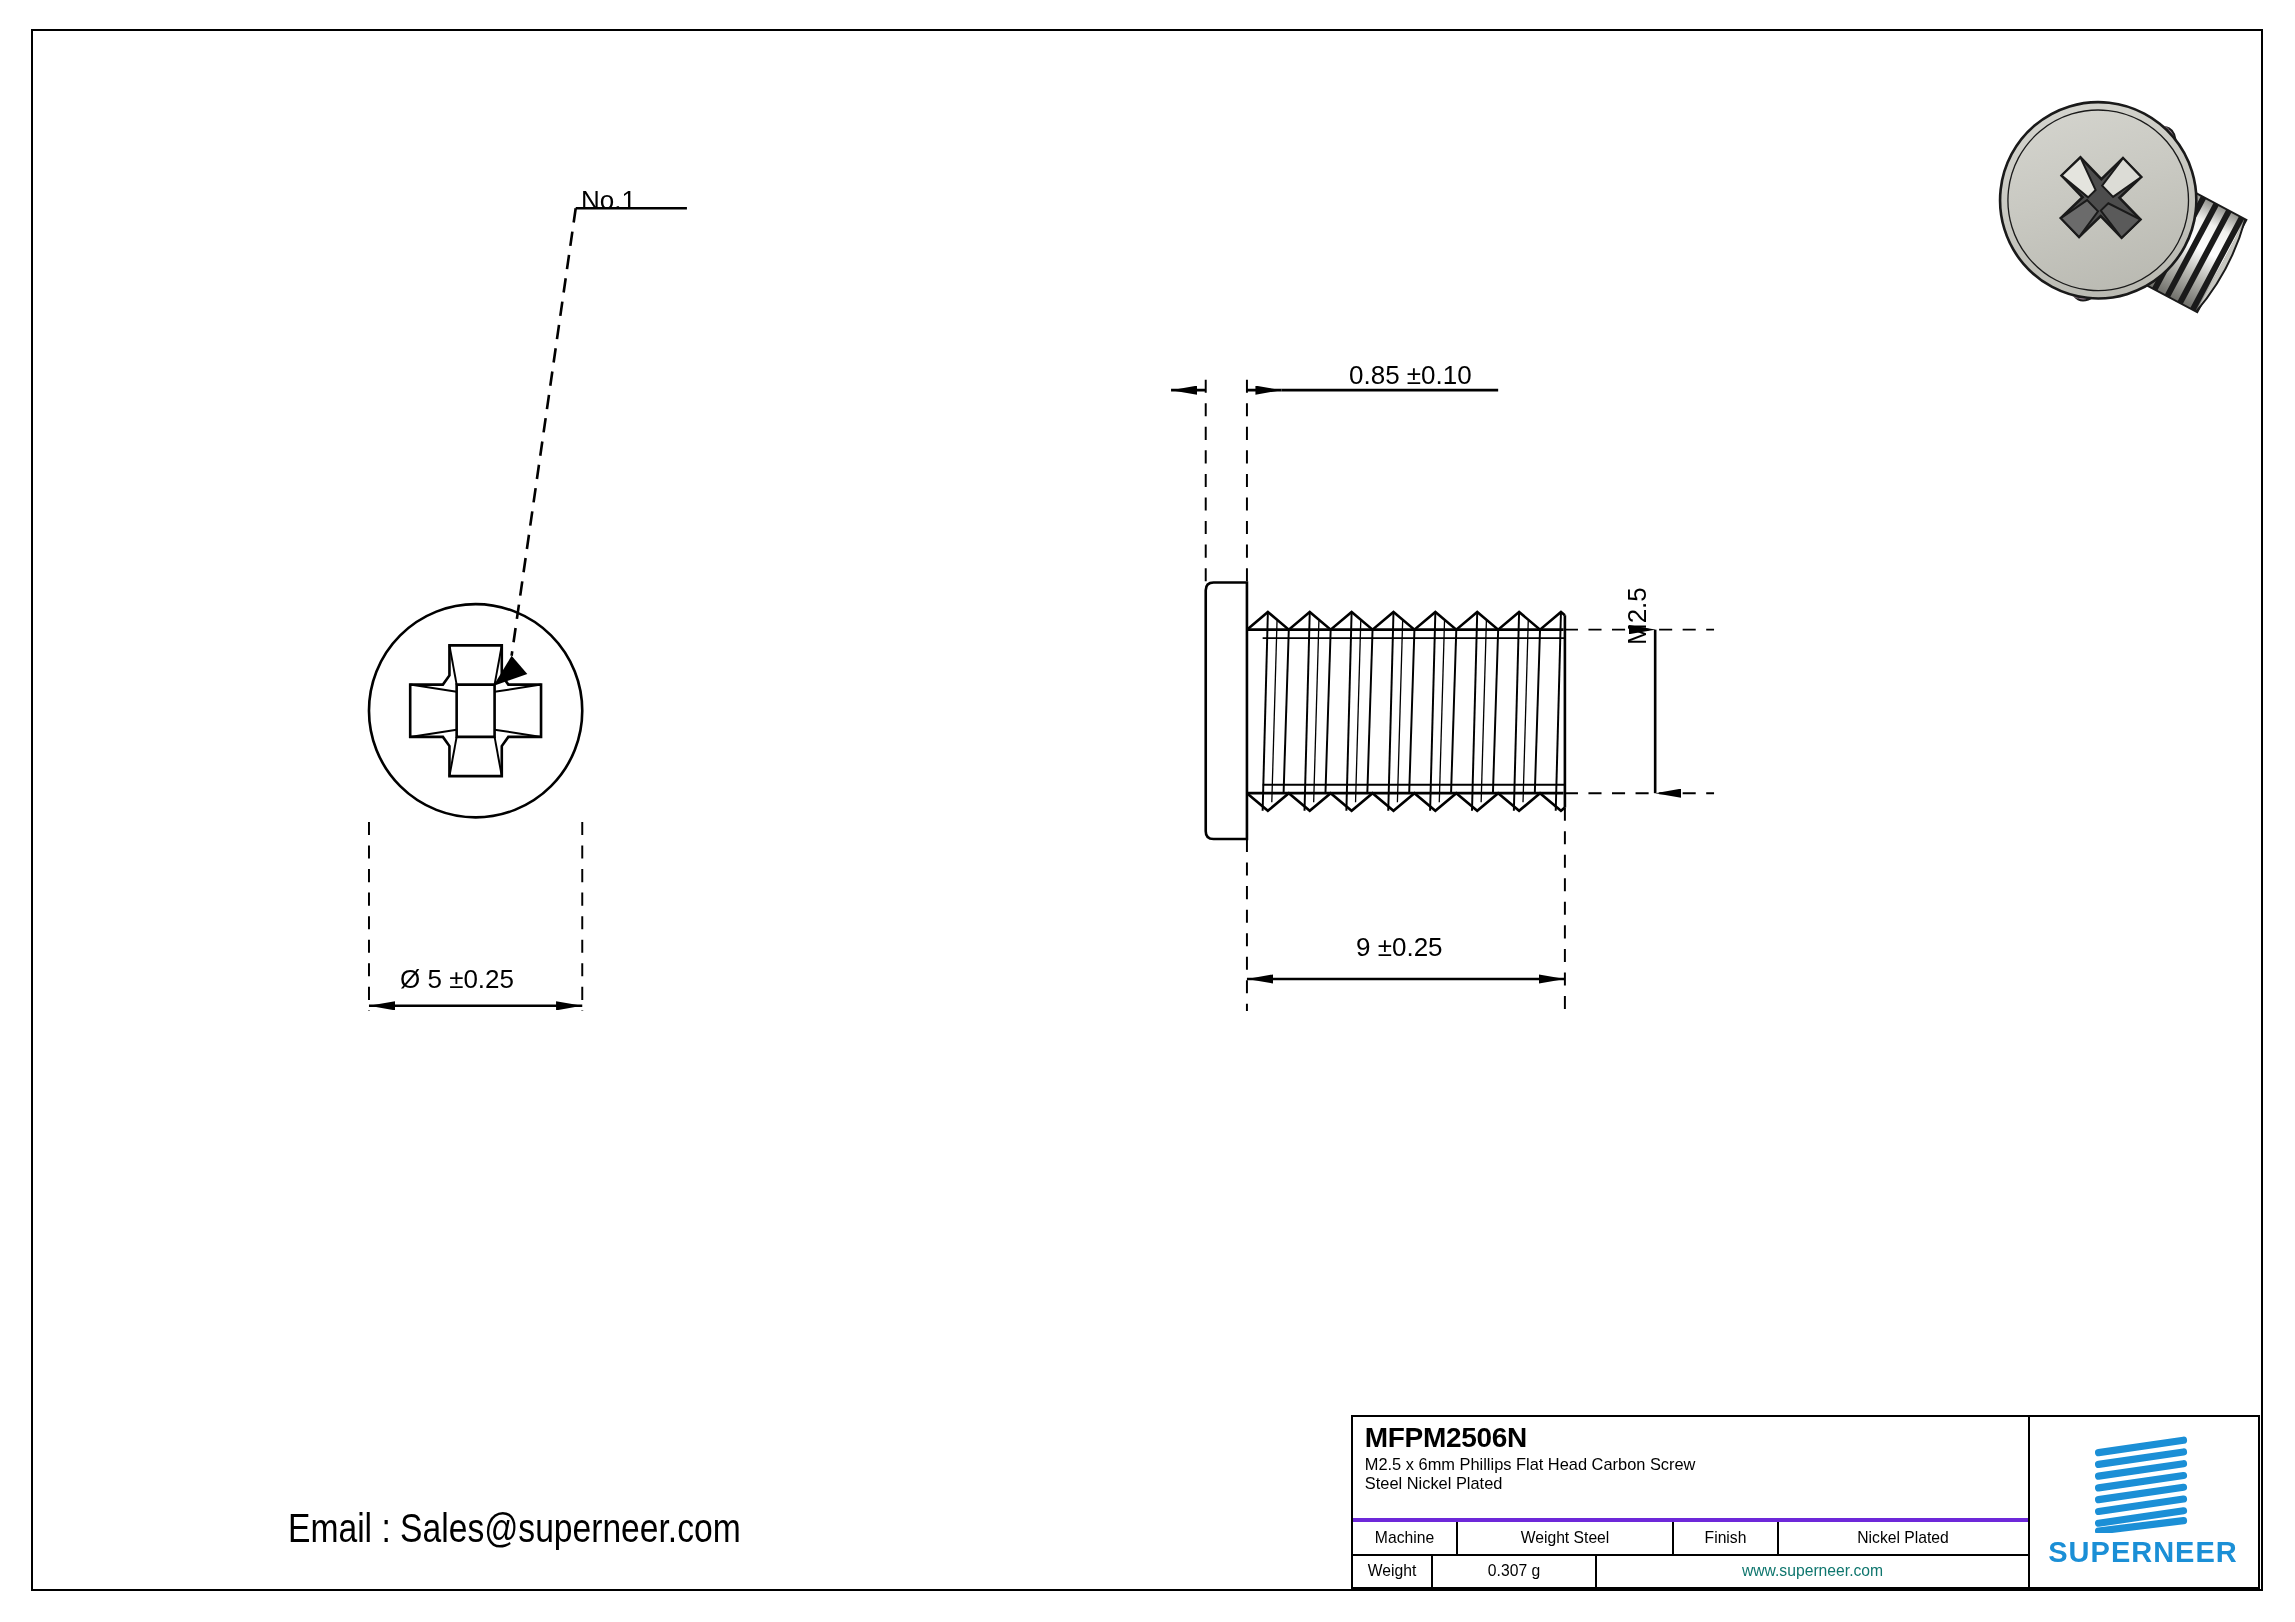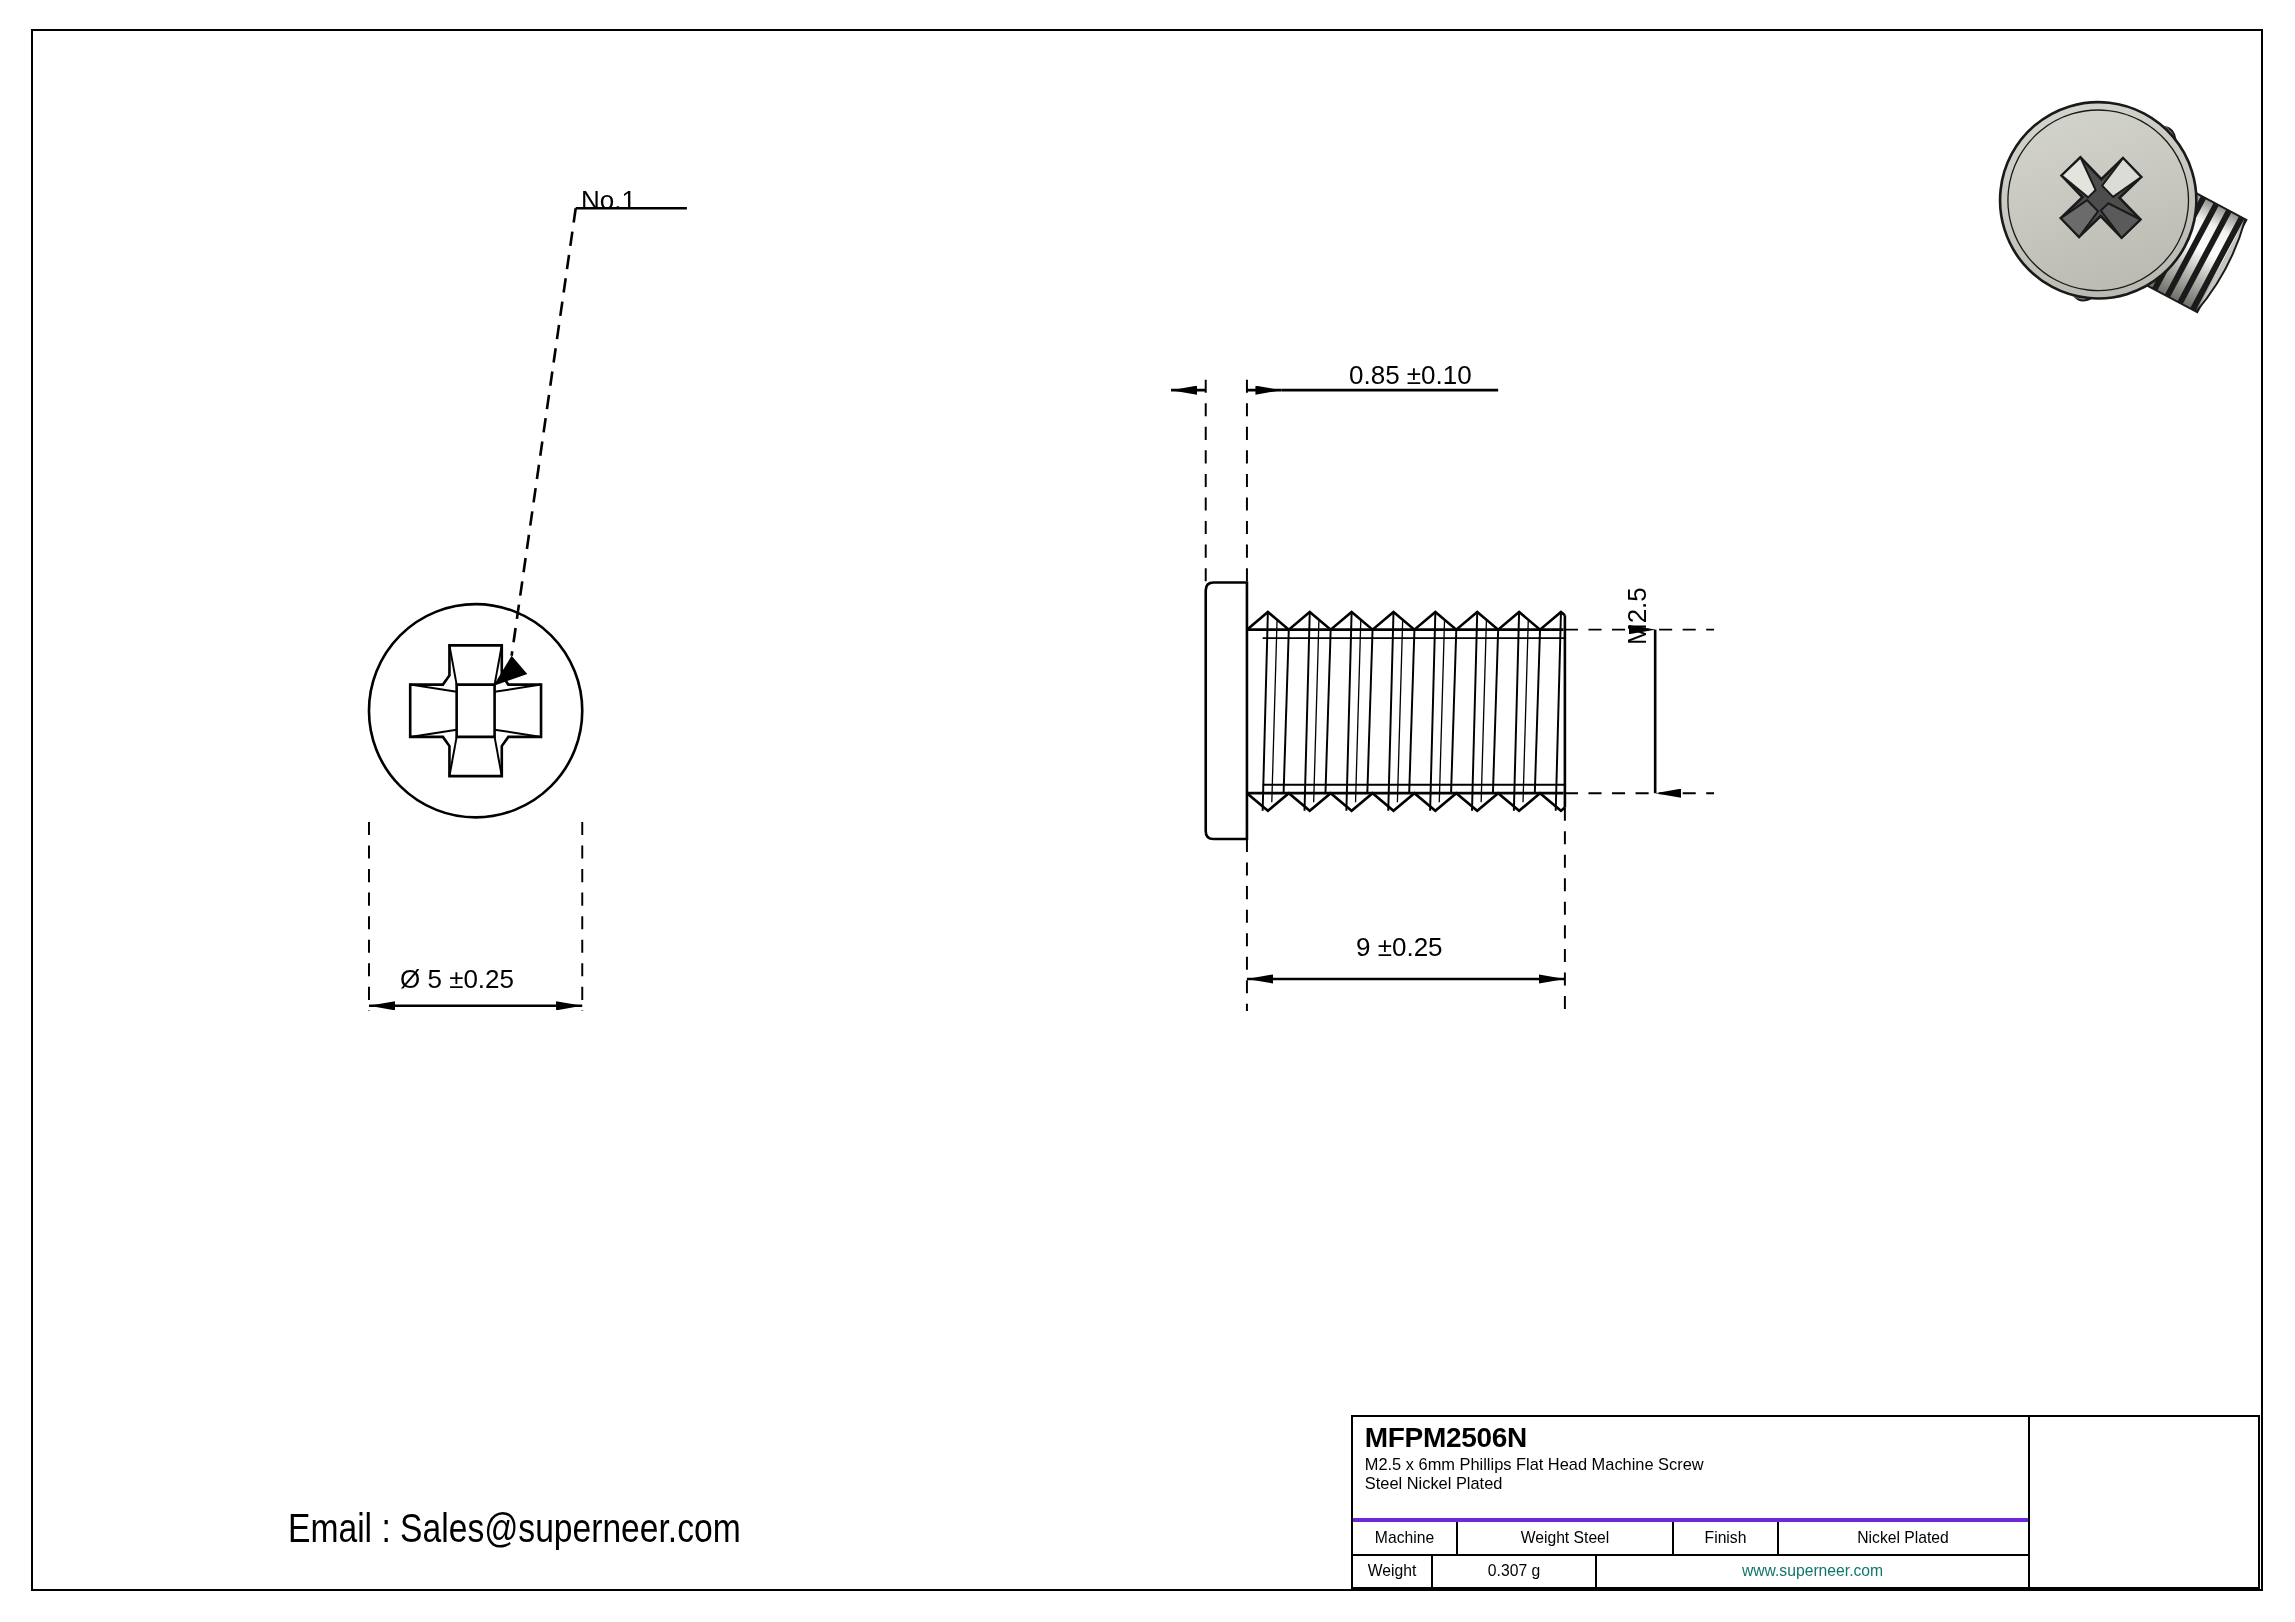--- a/index.html
+++ b/index.html
@@ -337,36 +337,51 @@
   <div class="dimtext" id="dim-thread">M2.5</div>
 
   <div id="email">Email : Sales@superneer.com</div>
 
   <div id="title-block">
 
     <div id="tb-left">
 
       <div id="tb-desc">
         <div class="part-number">MFPM2506N</div>
-        <div class="desc-line">M2.5 x 6mm Phillips Flat Head Machine Screw</div>
+        <div class="desc-line">M2.5 x 6mm Phillips Flat Head Carbon Screw</div>
         <div class="desc-line">Steel Nickel Plated</div>
       </div>
 
       <div class="tb-row" id="tb-row1">
         <div class="tb-cell c-lbl">Machine</div>
         <div class="tb-cell c-val">Weight Steel</div>
         <div class="tb-cell c-lbl2">Finish</div>
         <div class="tb-cell c-val2 last">Nickel Plated</div>
       </div>
 
       <div class="tb-row" id="tb-row2">
         <div class="tb-cell c-lbl">Weight</div>
         <div class="tb-cell c-val">0.307 g</div>
         <div class="tb-cell c-web last">www.superneer.com</div>
       </div>
 
     </div>
 
+    <div id="tb-logo">
+      <svg id="logo-mark" viewBox="0 0 180 150" xmlns="http://www.w3.org/2000/svg">
+        <g stroke="#1b8fd6" stroke-width="11" stroke-linecap="round" fill="none">
+          <line x1="22" y1="27" x2="152" y2="8"></line>
+          <line x1="22" y1="45" x2="152" y2="26"></line>
+          <line x1="22" y1="63" x2="152" y2="44"></line>
+          <line x1="22" y1="81" x2="152" y2="62"></line>
+          <line x1="22" y1="99" x2="152" y2="80"></line>
+          <line x1="22" y1="117" x2="152" y2="98"></line>
+          <line x1="22" y1="135" x2="152" y2="116"></line>
+          <line x1="22" y1="147" x2="152" y2="131"></line>
+        </g>
+      </svg>
+      <div id="logo-word">SUPERNEER</div>
+    </div>
 
   </div>
 
 </div>
 
 
 </body></html>

